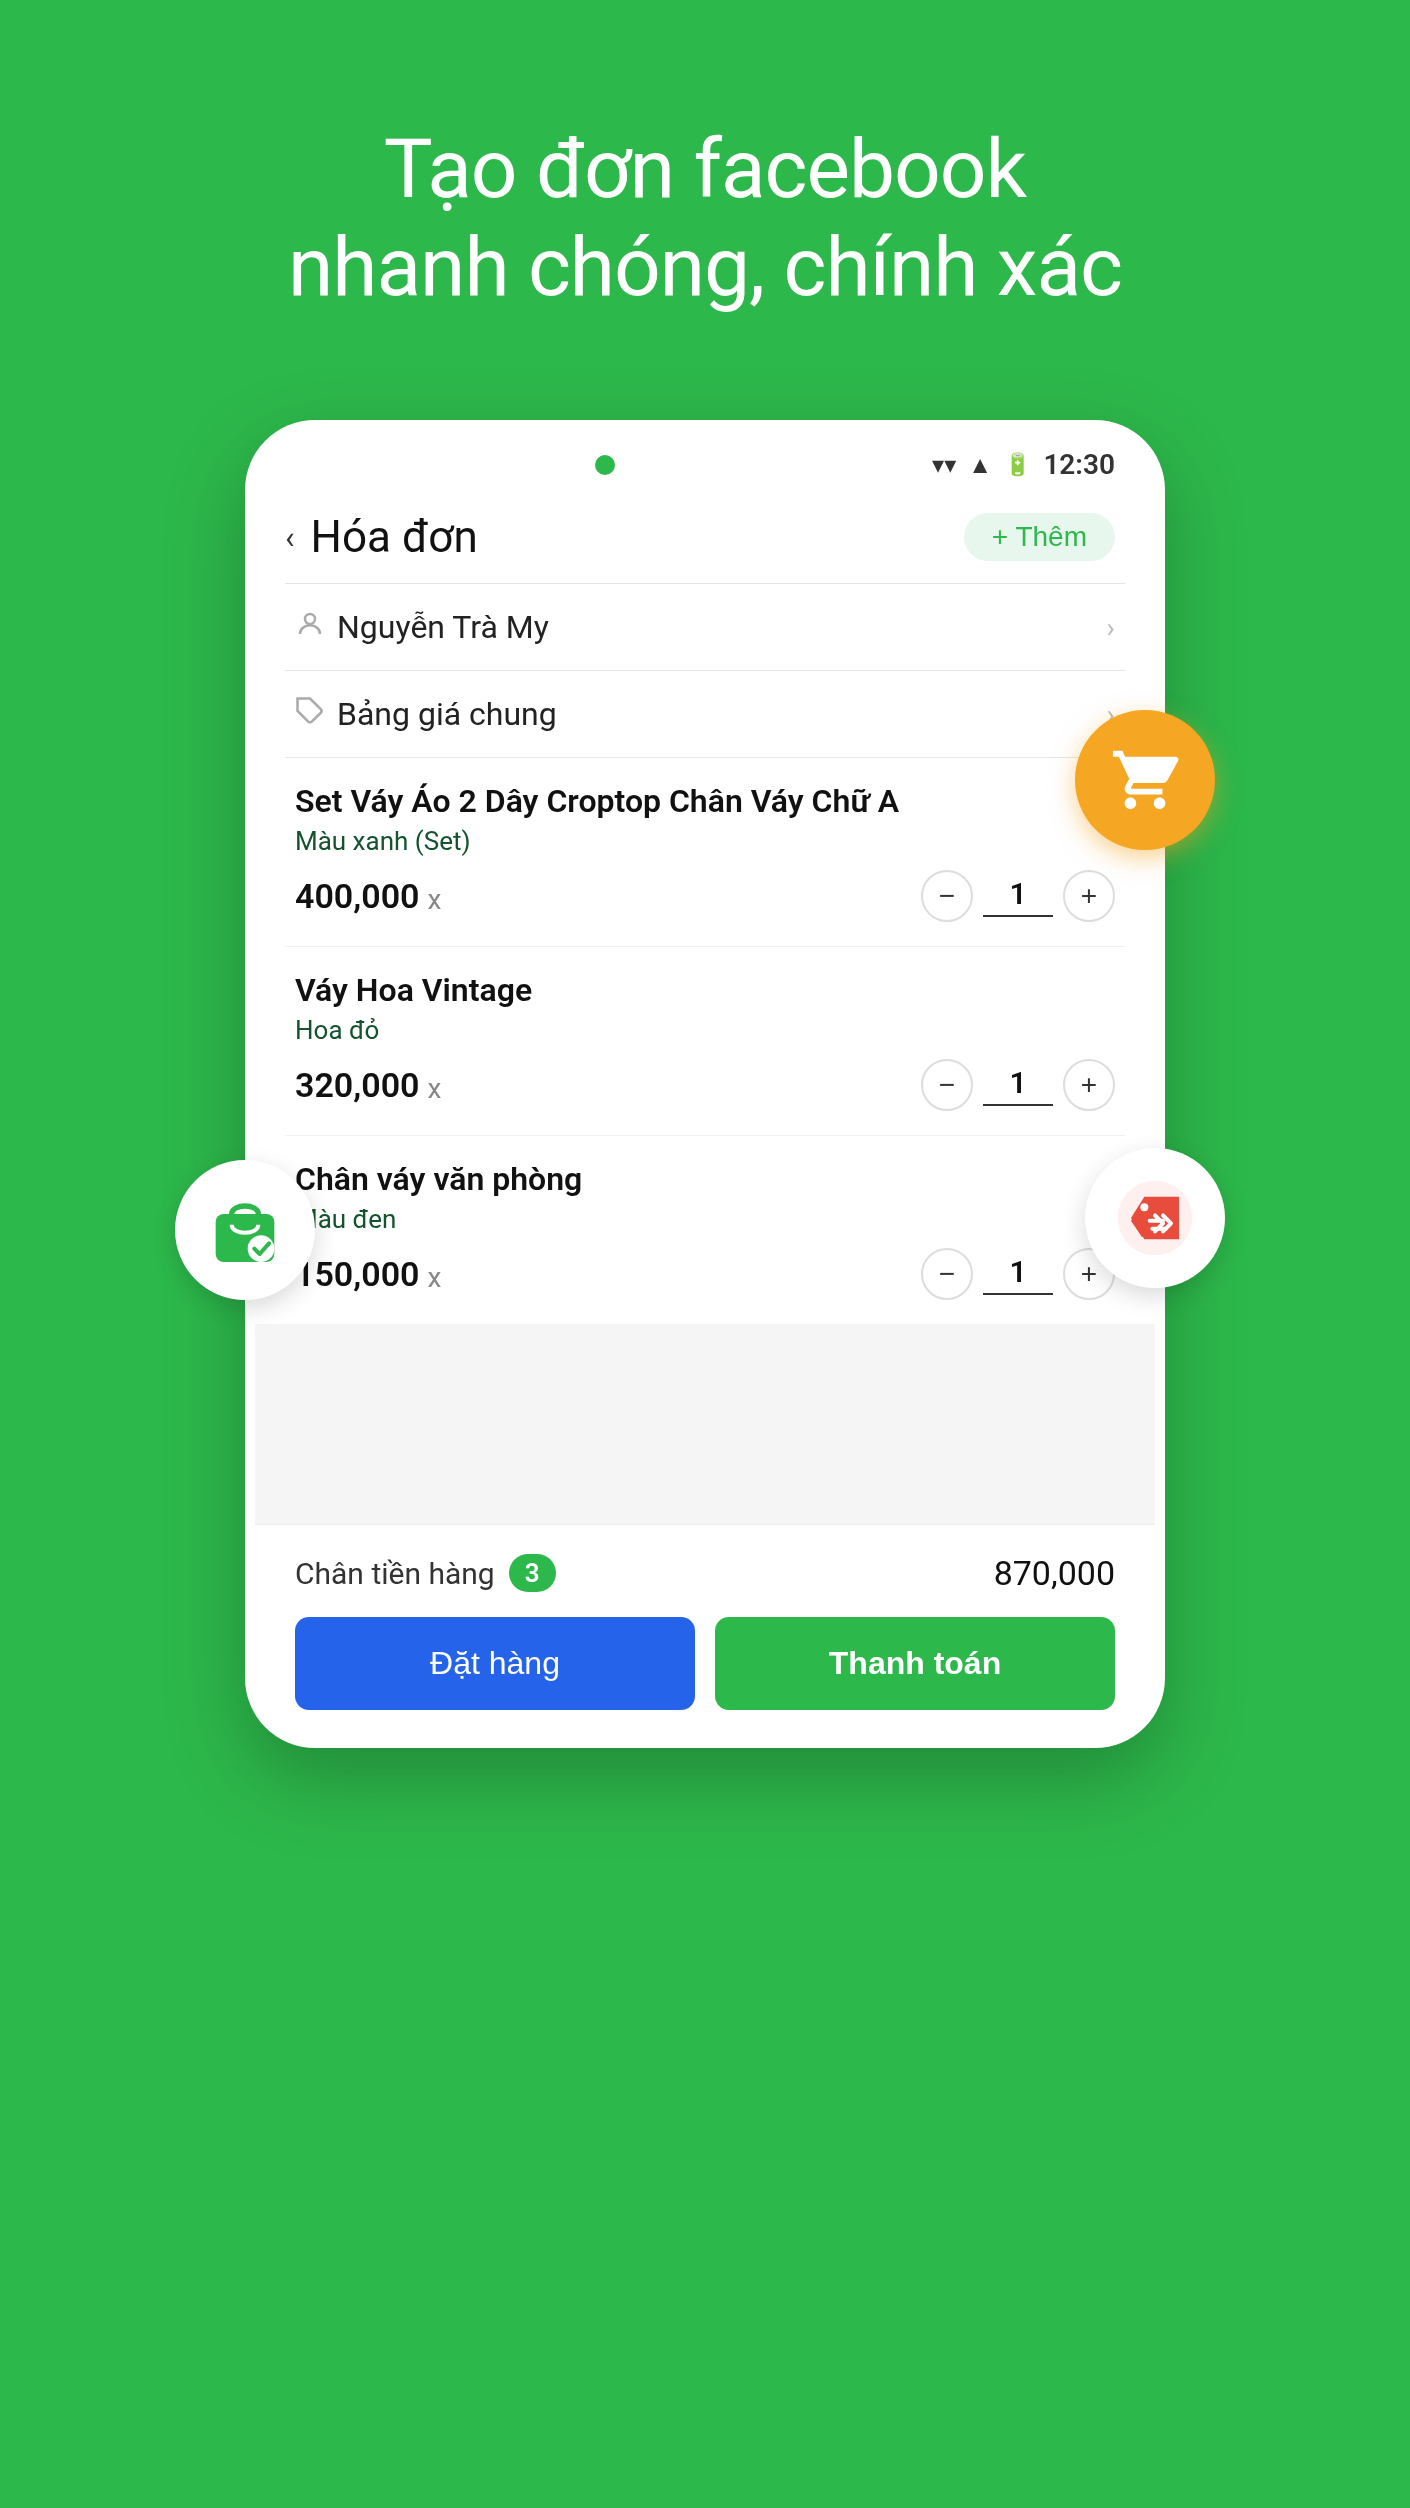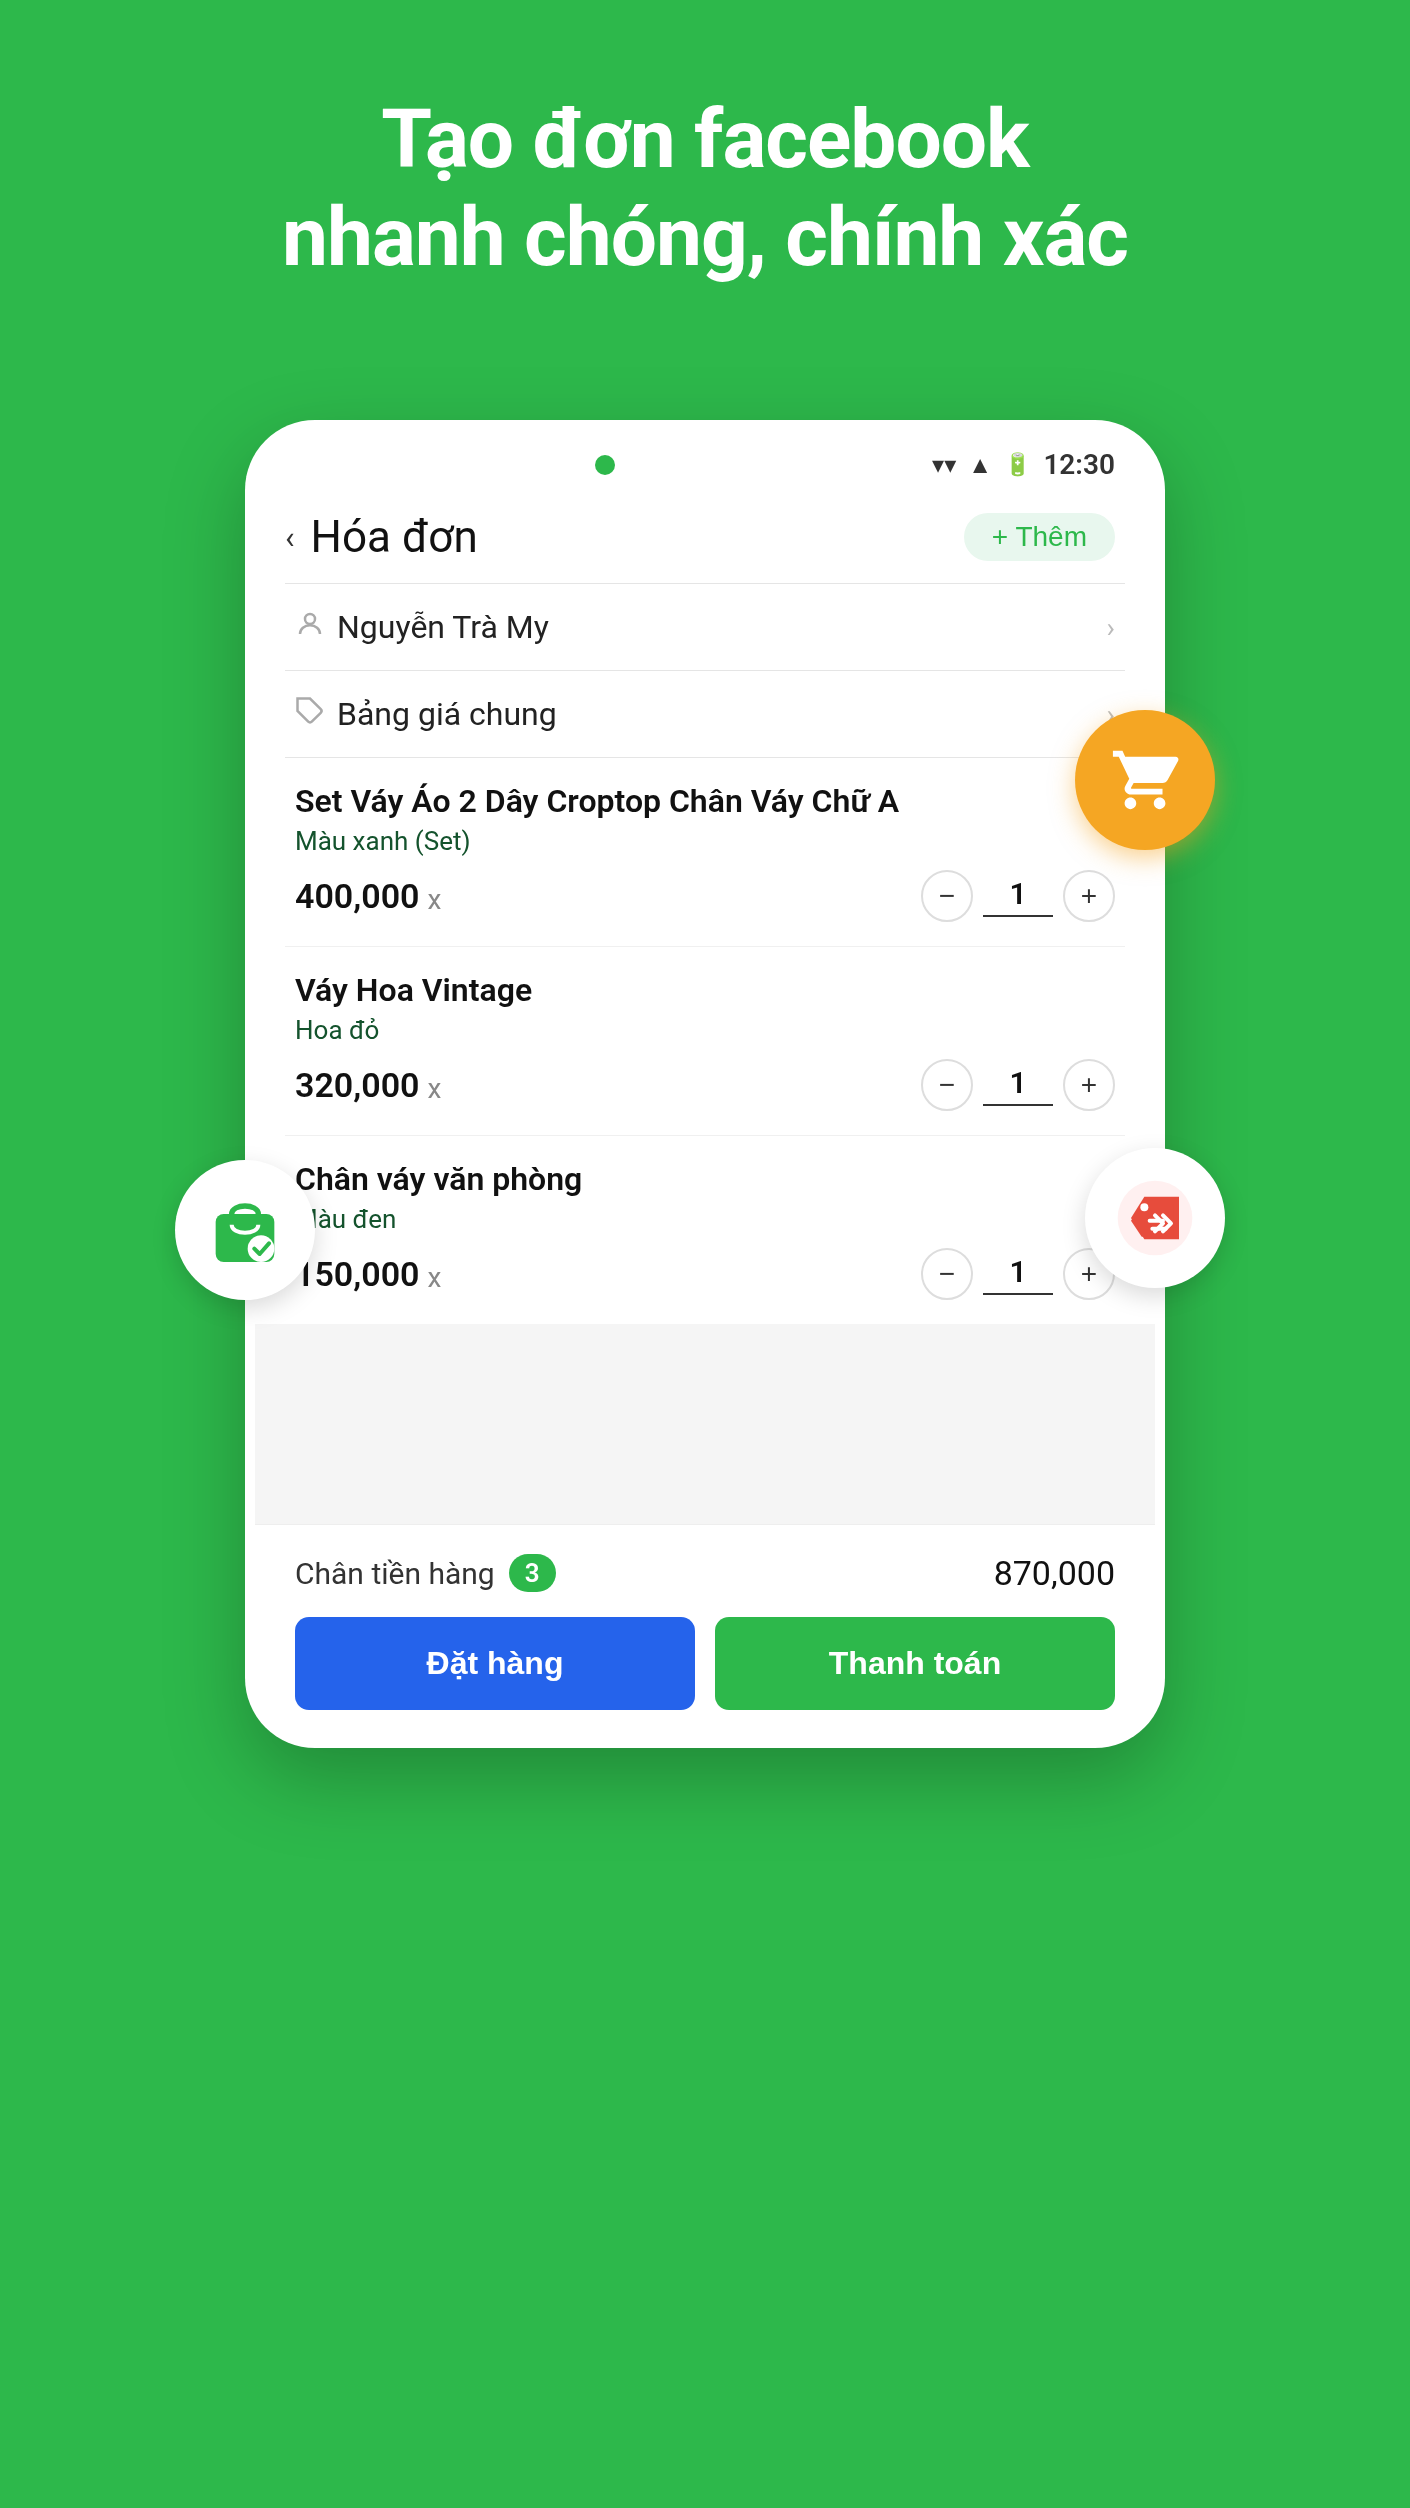--- a/index.html
+++ b/index.html
@@ -11,23 +11,24 @@
       overflow: hidden;
       position: relative;
     }
 
     
     .header-text {
       text-align: center;
       padding-top: 90px;
       color: white;
       font-size: 82px;
-      font-weight: 700;
+      font-weight: 400;
       line-height: 1.2;
       letter-spacing: -1px;
+      margin-top: 30px;
     }
 
     
     .phone-wrapper {
       position: absolute;
       top: 420px;
       left: 50%;
       transform: translateX(-50%);
       width: 920px;
     }
@@ -270,21 +271,21 @@
     }
 
     .btn-order {
       flex: 1;
       background: #2563eb;
       color: white;
       border: none;
       border-radius: 14px;
       padding: 28px;
       font-size: 32px;
-      font-weight: 700;
+      font-weight: 400;
       cursor: pointer;
       text-align: center;
     }
 
     .btn-pay {
       flex: 1;
       background: #2db84b;
       color: white;
       border: none;
       border-radius: 14px;

